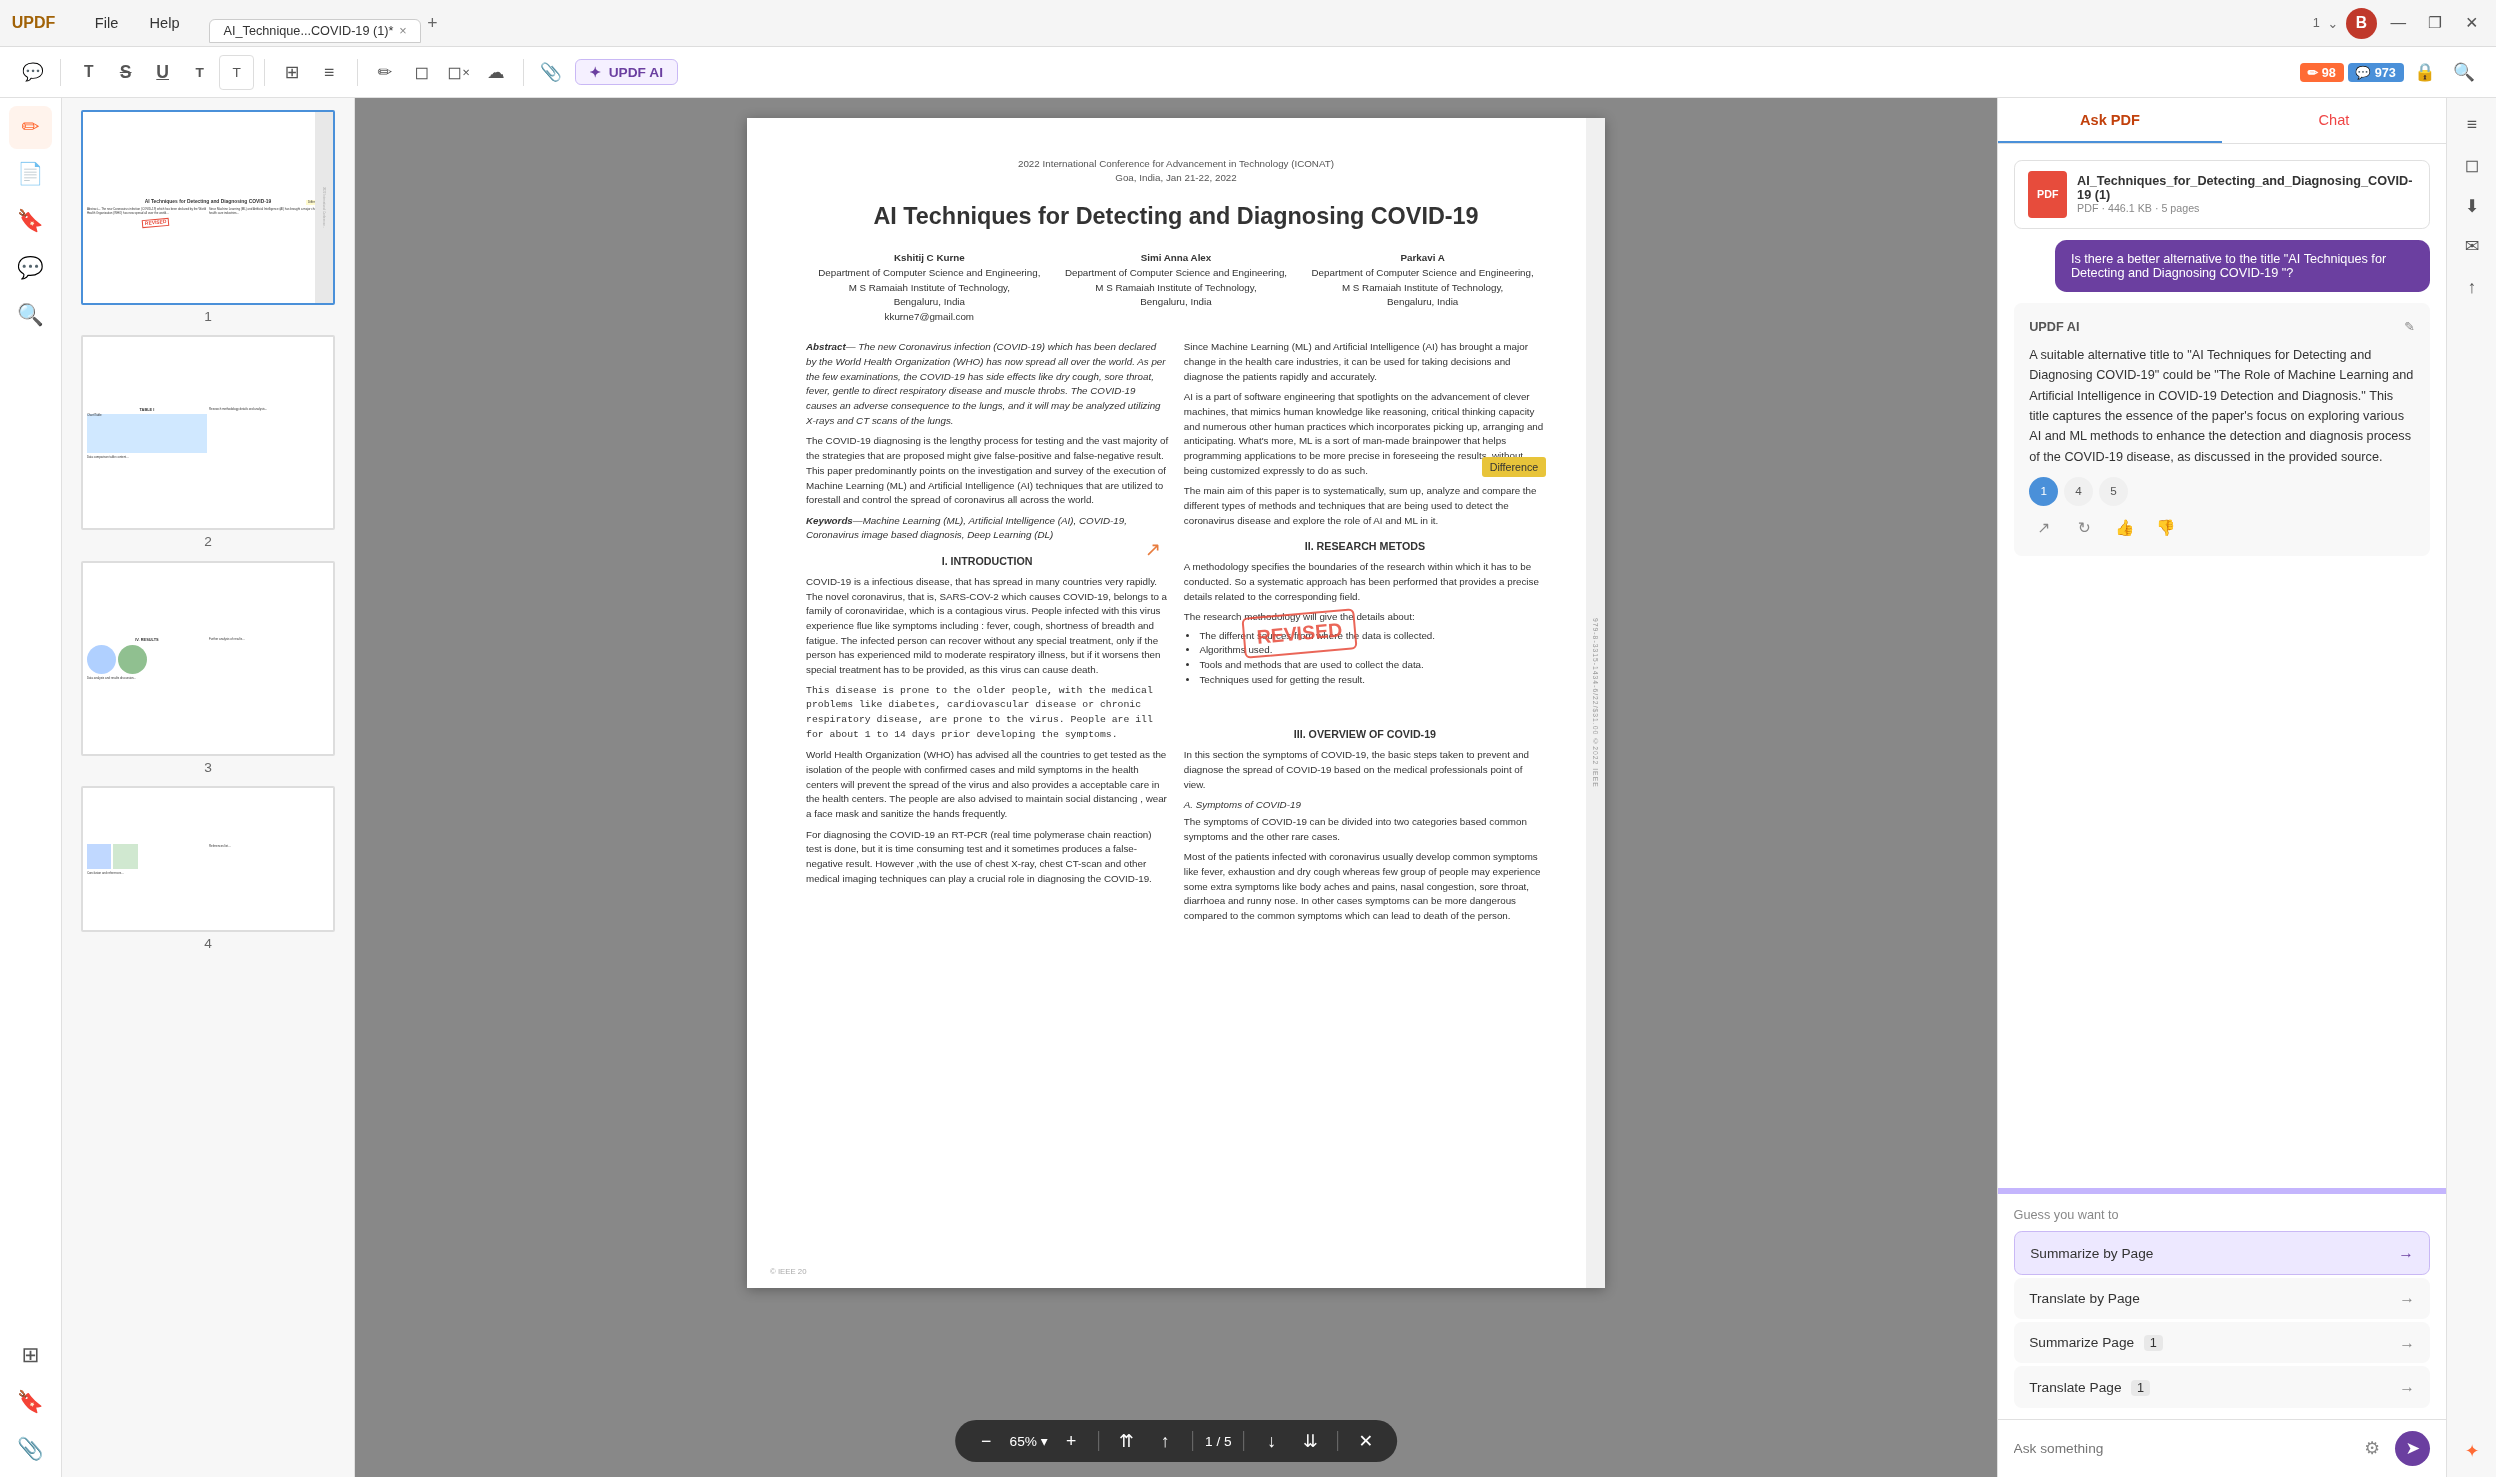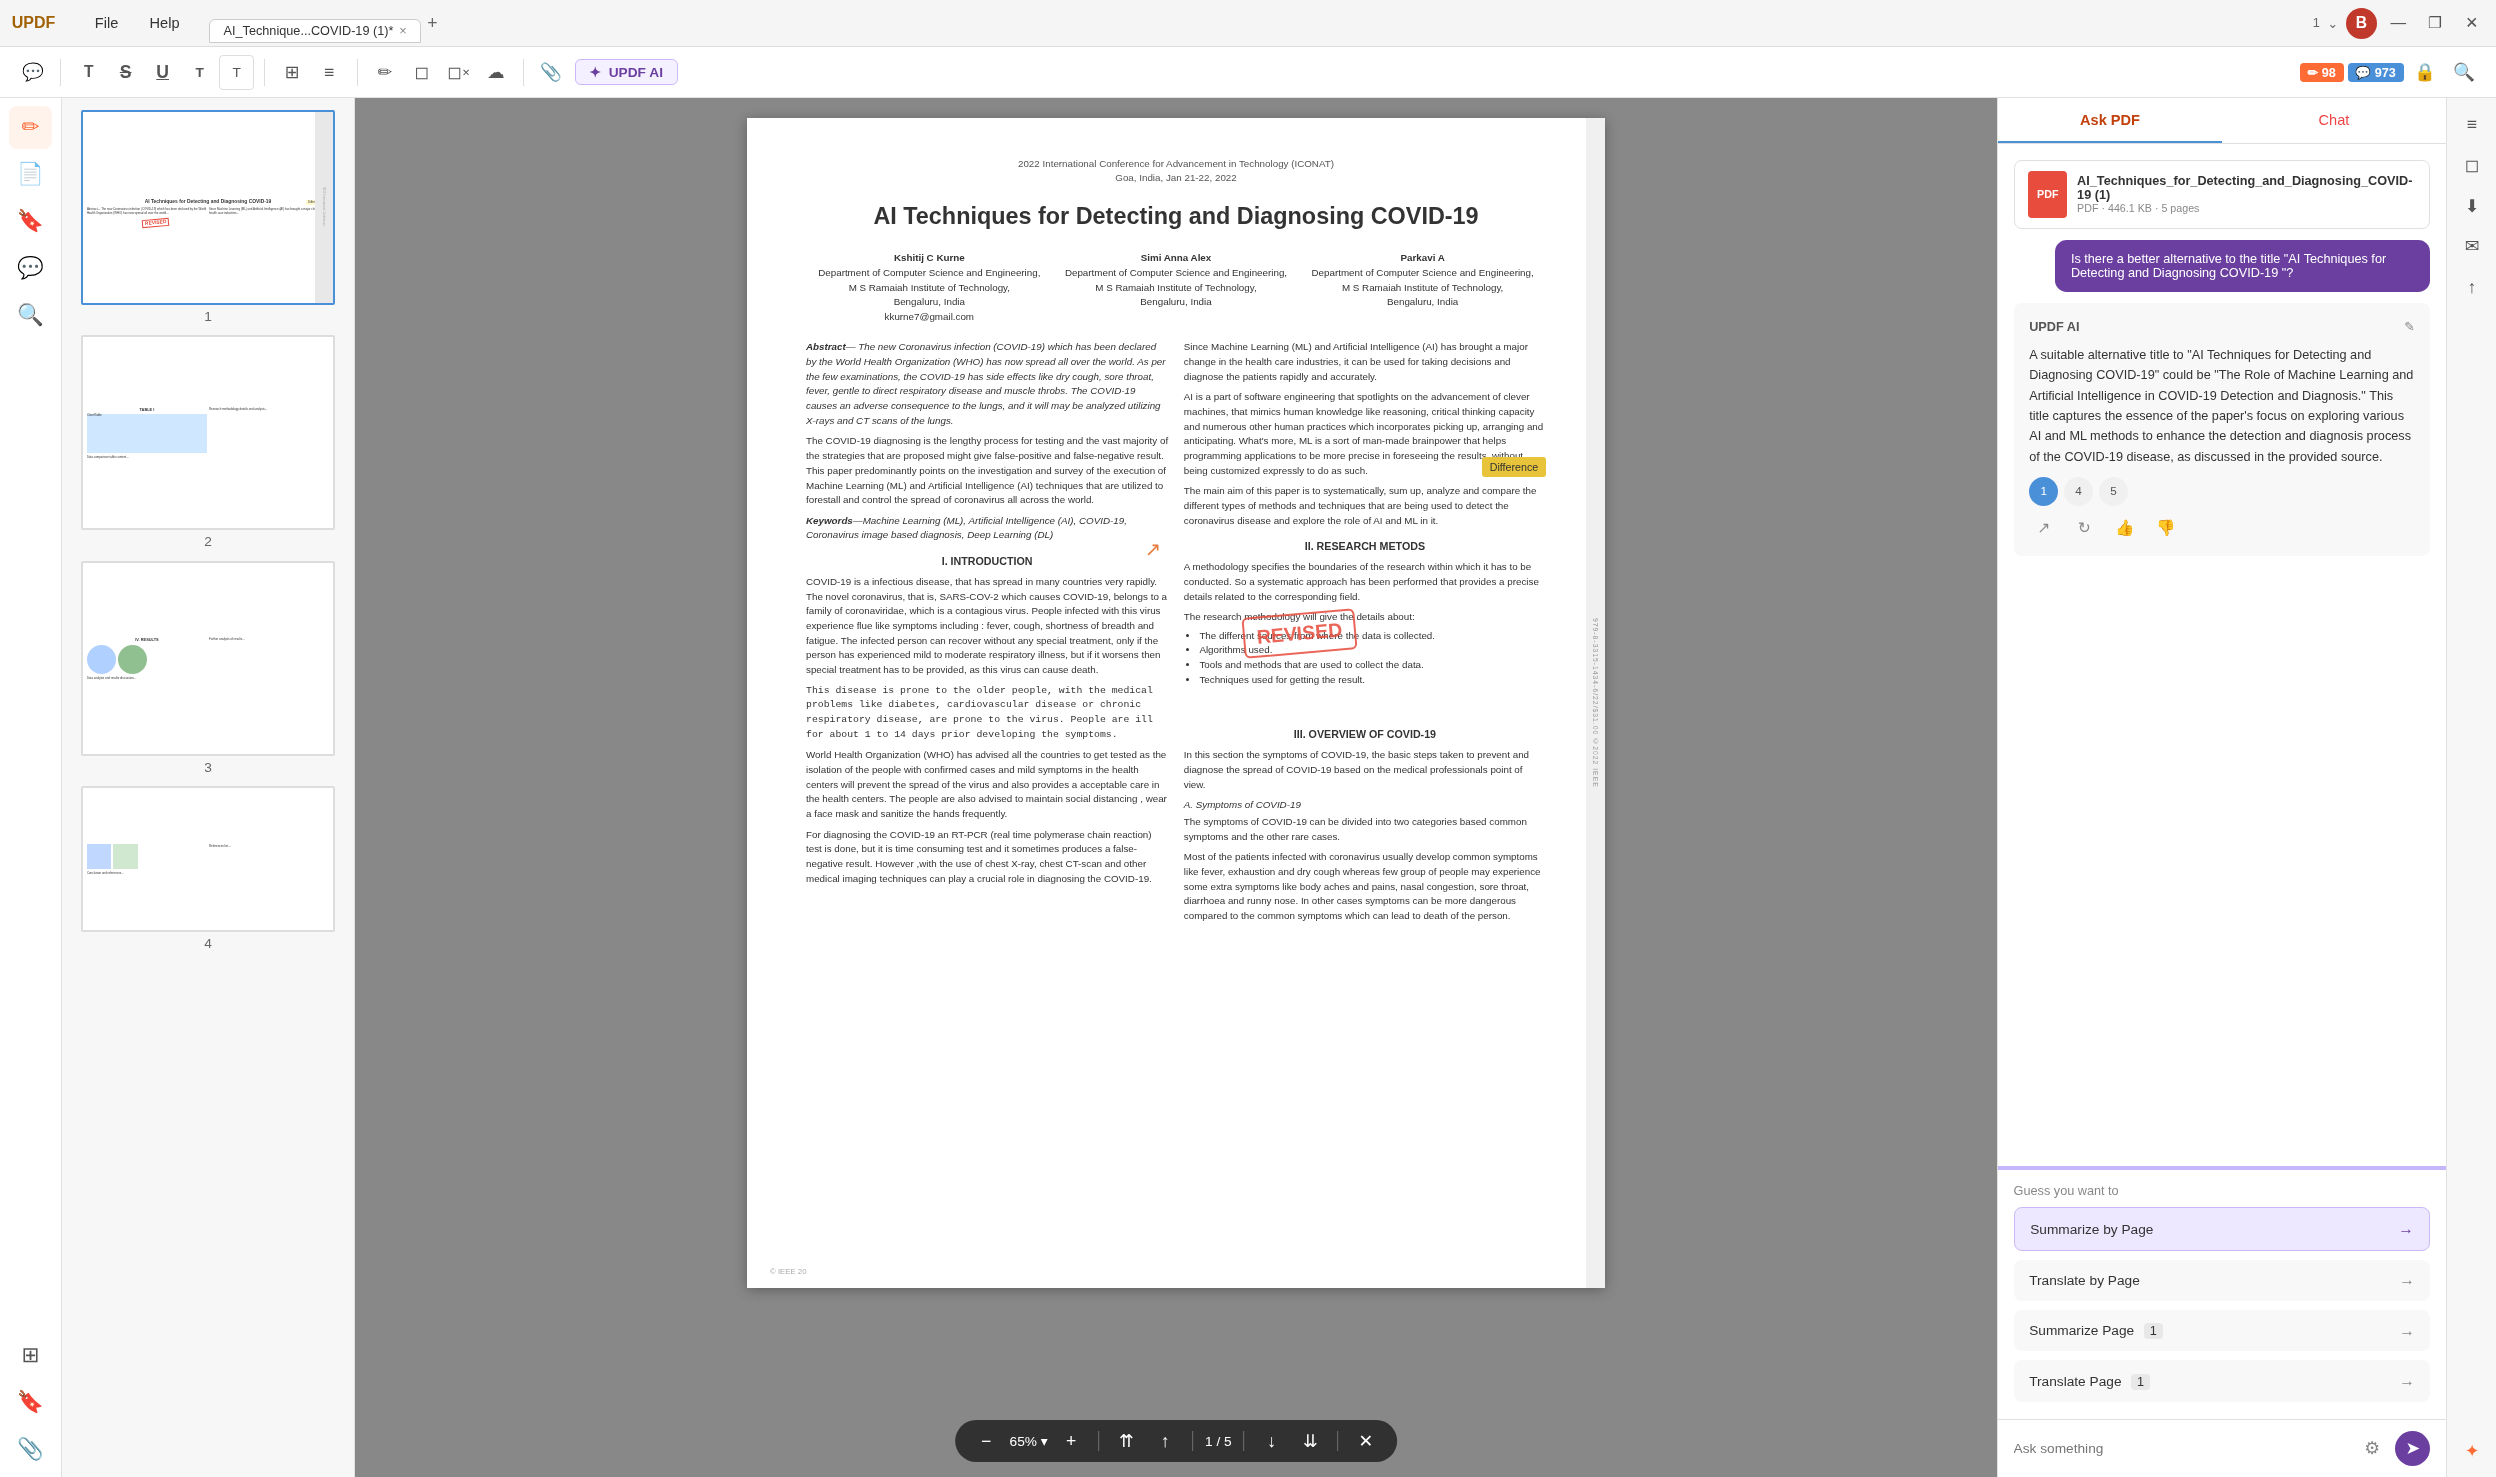--- a/index.html
+++ b/index.html
@@ -133,26 +133,26 @@
     .page-chip {
       width: 29px; height: 29px; border-radius: 50%; background: #f0f0f0;
       display: flex; align-items: center; justify-content: center;
       font-size: 11.7px; cursor: pointer; color: #555;
     }
     .page-chip.active { background: #4a90d9; color: #fff; }
     .ai-actions { display: flex; gap: 11.7px; margin-top: 7.8px; }
     .ai-action-btn { width: 29px; height: 29px; display: flex; align-items: center; justify-content: center; cursor: pointer; color: #888; font-size: 15.6px; border-radius: 3.9px; }
 
     
-    .guess-section { padding: 13.7px 15.6px 7.8px; border-top: 4px solid #c4b5fd; }
+    .guess-section { padding: 13.7px 15.6px 7.8px; border-top: 6px solid #c4b5fd; }
     .guess-title { font-size: 12.7px; color: #888; margin-bottom: 9.8px; }
     .guess-item {
       display: flex; align-items: center; justify-content: space-between;
       padding: 11.7px 15.6px; border-radius: 7.8px; cursor: pointer; font-size: 13.7px;
-      margin-bottom: 9px;
+      margin-bottom: 3px;
     }
     .guess-item.highlighted { background: #ede8ff; border: 1.5px solid #c9b8f5; }
     .guess-item.normal { background: #f8f8f8; }
     .guess-arrow { color: #888; font-size: 15.6px; }
     .guess-item.highlighted .guess-arrow { color: #6b3fa0; }
 
     
     .ask-area {
       padding: 11.7px 15.6px; border-top: 1px solid #e0e0e0;
       display: flex; align-items: center; gap: 7.8px;

